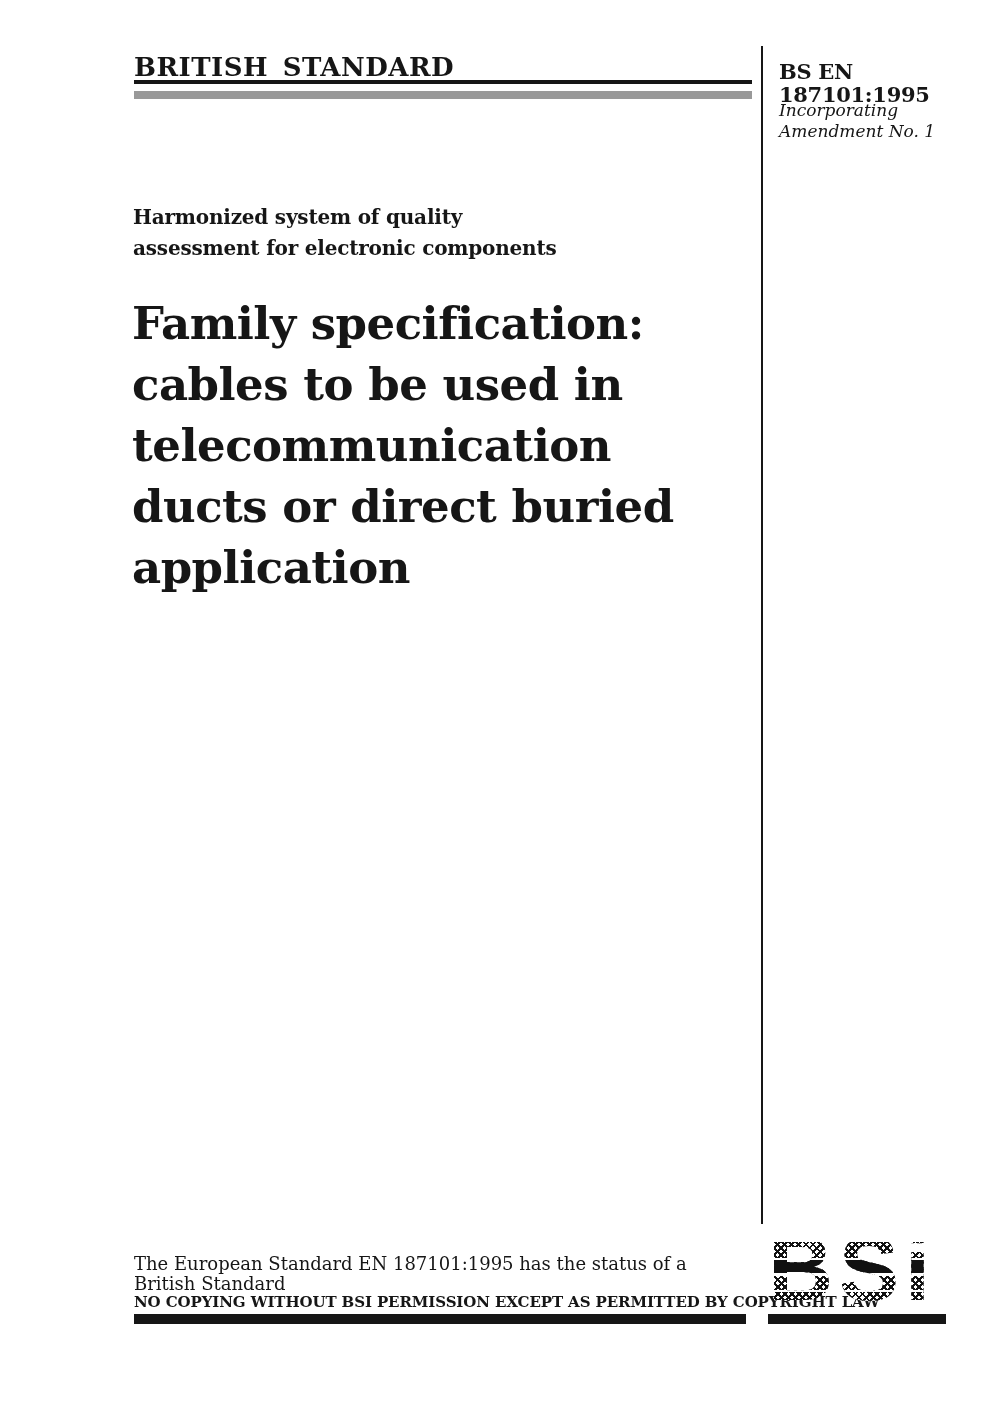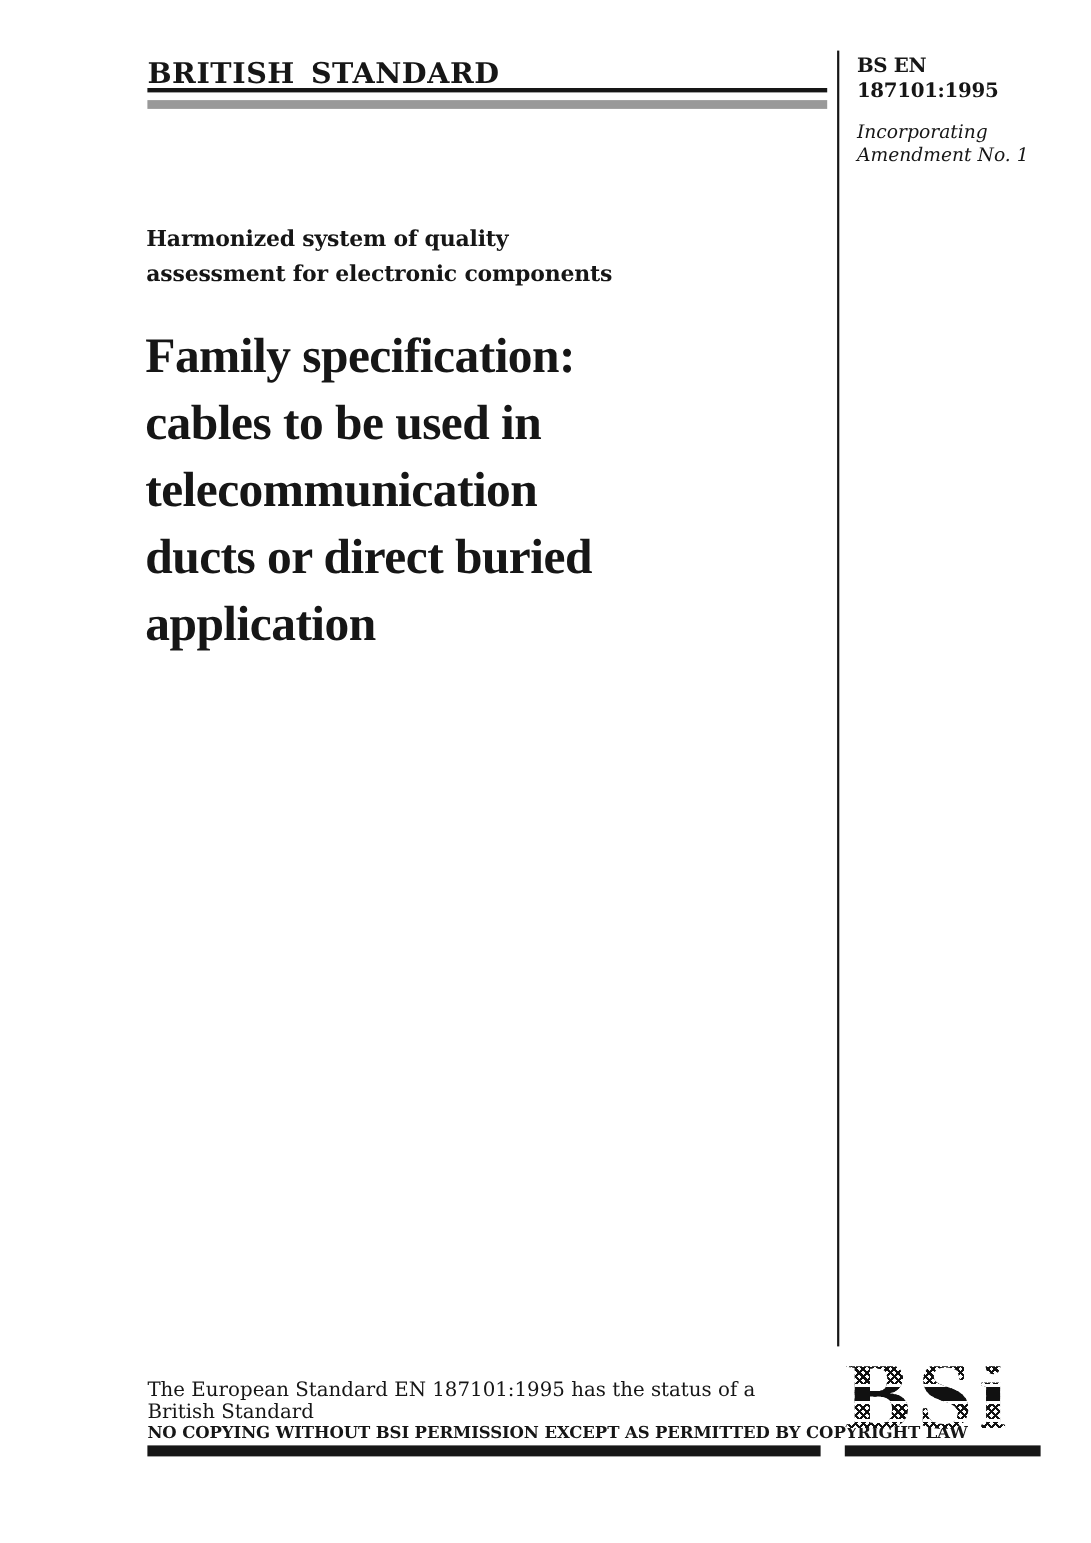--- a/index.html
+++ b/index.html
@@ -21,61 +21,61 @@
     font-size: 26px; font-weight: bold;
     letter-spacing: 0.5px; word-spacing: 5px;
     white-space: nowrap;
   }
   .rule-black { left: 134px; top: 80px; width: 618px; height: 4px; background: var(--ink, #161616); }
   .rule-gray  { left: 134px; top: 91px; width: 618px; height: 8px; background: var(--gray-bar, #999999); }
 
   .col-divider { left: 761px; top: 46px; width: 2px; height: 1178px; background: var(--ink, #161616); }
 
   .designation {
-    left: 779px; top: 48px;
-    font-size: 18px; font-weight: bold; line-height: 23px;
+    left: 779px; top: 60px;
+    font-size: 21px; font-weight: bold; line-height: 23px;
     letter-spacing: -0.3px; white-space: nowrap;
   }
   .amendment {
-    left: 779px; top: 110px;
+    left: 779px; top: 100px;
     font-size: 17px; font-style: italic; line-height: 20.5px;
     white-space: nowrap;
   }
 
   .subject {
     left: 133px; top: 202px;
     font-size: 20px; font-weight: bold; line-height: 31px;
     letter-spacing: -0.2px; white-space: nowrap;
   }
 
   .doc-title {
     left: 132px; top: 293px;
     font-size: 45px; font-weight: bold; line-height: 61px;
-    letter-spacing: -0.5px; white-space: nowrap; font-family: Liberation Serif, serif;
+    letter-spacing: -0.5px; white-space: nowrap;
   }
 
   .status-note {
     left: 134px; top: 1254px;
     font-size: 18px; line-height: 20px;
     white-space: nowrap;
   }
 
   .copyright {
     left: 134px; top: 1293px; width: 612px;
     font-size: 15px; font-weight: bold; line-height: 18px;
     letter-spacing: -0.1px; text-align: center; white-space: nowrap;
   }
   .bar-copyright { left: 134px; top: 1314px; width: 612px; height: 10px; background: var(--ink, #161616); }
   .bar-logo      { left: 768px; top: 1314px; width: 178px; height: 10px; background: var(--ink, #161616); }
 
   
   .bsi-logo { left: 768px; top: 1242px; width: 182px; height: 67px; overflow: hidden; }
   .bsi-text {
     display: block;
-    font-family: Liberation Serif, serif;
+    font-family: Liberation Sans, sans-serif;
     font-weight: bold;
     font-size: 90px; line-height: 90px;
     letter-spacing: 6px;
     margin-top: -18px;
     color: transparent;
     background-image:
       
       linear-gradient(to bottom,
         rgba(0,0,0,0) 0px,  rgba(0,0,0,0) 34px, #ffffff 34px, #ffffff 36.5px,
         rgba(0,0,0,0) 36.5px, rgba(0,0,0,0) 49.5px, #ffffff 49.5px, #ffffff 52px,

